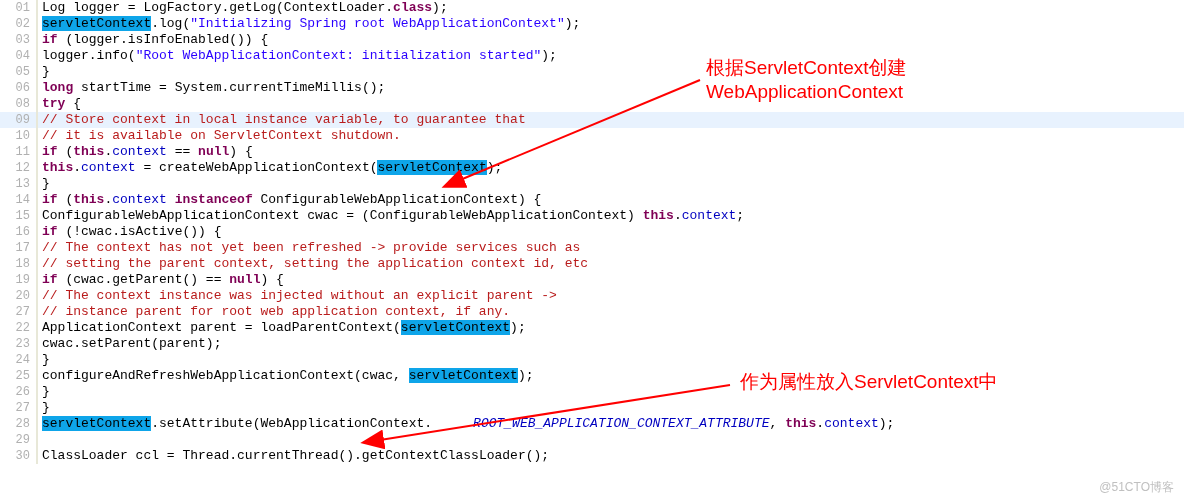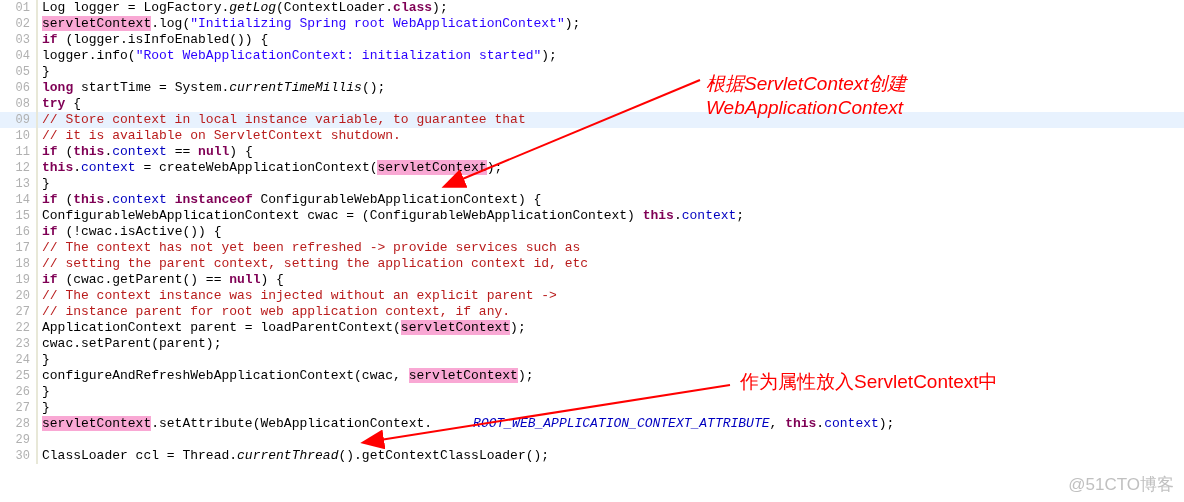--- a/index.html
+++ b/index.html
@@ -25,44 +25,44 @@
     flex-shrink: 0;
   }
   .border {
     width: 2px;
     background: #e8e8d8;
     flex-shrink: 0;
     margin-right: 4px;
   }
   .code { flex: 1; }
   .kw  { color: #7f0055; font-weight: bold; }                         
-  .mth { color: #000; font-style: italic; }     
+  .mth { color: #000; }     
   .cm  { color: #b91c1c; }                      
   .str { color: #2a00ff; }                      
   .sta { color: #0000c0; font-style: italic; margin-left: 41px; }  
   .fld { color: #0000c0; }                      
-  .hl  { background: #f9a8d4; }                 
+  .hl  { background: #0ea5e9; }                 
   .cursor-line { background: #e8f2fe; }
   .annot {
     position: absolute;
     color: #ff0000;
     font-family: "Microsoft YaHei", Arial, sans-serif;
     font-size: 19px;
     line-height: 24px;
   }
-  .annot1 { left: 706px; top: 72px; font-style: italic; }
+  .annot1 { left: 706px; top: 56px; }
   .annot2 { left: 740px; top: 370px; }
   .arrow { position: absolute; pointer-events: none; }
   .watermark {
     position: absolute;
     right: 10px;
     bottom: 6px;
     color: #c0c0c0;
     font-family: Arial, sans-serif;
-    font-size: 17px;
+    font-size: 12px;
   }
 </style>
 </head>
 <body>
 
 <div class="editor" id="editor">
     <div class="line">
       <div class="gutter">01</div>
       <div class="border"></div>
       <div class="code">        <span>Log logger = LogFactory.</span><span class="mth">getLog</span><span>(ContextLoader.</span><span class="kw">class</span><span>);</span></div>

